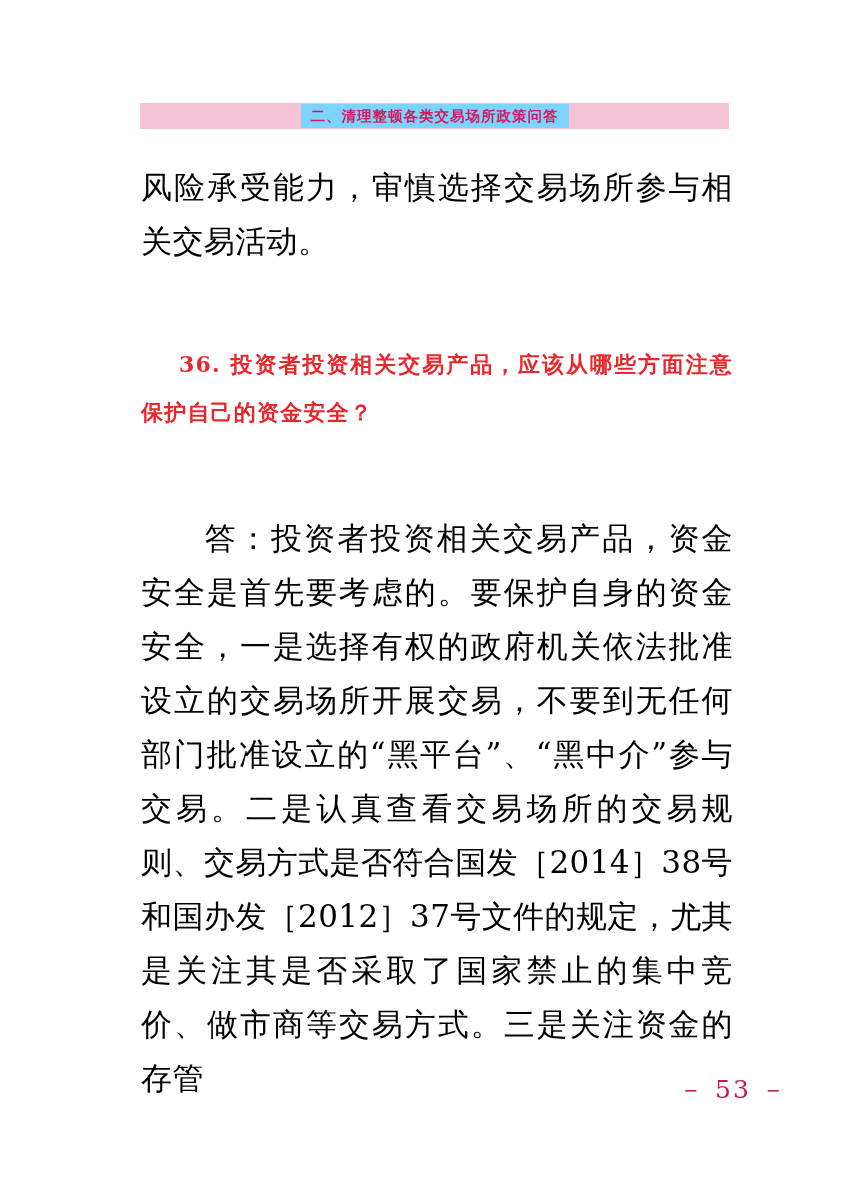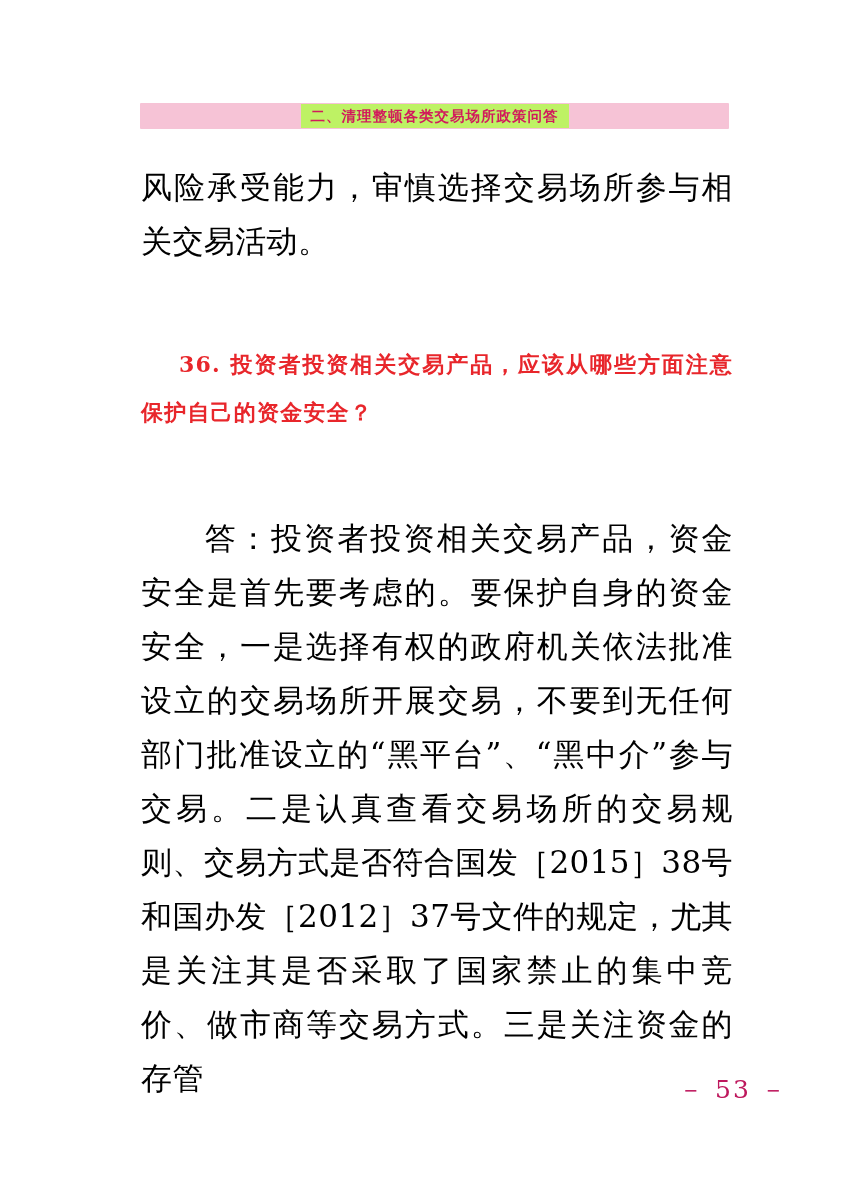--- a/index.html
+++ b/index.html
@@ -35,21 +35,21 @@
     position: absolute;
     top: 103px;
     left: 140px;
     width: 589px;
     height: 26px;
     display: flex;
     align-items: center;
     justify-content: center;
   }
   .header-title {
-    background: #bef264;
+    background: #7dd3fc;
     color: #d21a5c;
     font-family: "DejaVu Sans", "Liberation Sans", sans-serif;
     font-size: 14.5px;
     font-weight: bold;
     letter-spacing: 1px;
     line-height: 20px;
     padding: 2px 10px;
     white-space: nowrap;
   }
 
@@ -131,19 +131,19 @@
   </div>
 
   <div class="content">
 
     <p class="para para-intro">风险承受能力，审慎选择交易场所参与相关交易活动。</p>
 
     <div class="question">
       <span class="qindent"></span><span class="qnum">36.</span> <span>投资者投资相关交易产品，应该从哪些方面注意保护自己的资金安全？</span>
     </div>
 
-    <p class="para answer"><span class="indent"></span><span>答：投资者投资相关交易产品，资金安全是首先要考虑的。要保护自身的资金安全，一是选择有权的政府机关依法批准设立的交易场所开展交易，不要到无任何部门批准设立的“黑平台”、“黑中介”参与交易。二是认真查看交易场所的交易规则、交易方式是否符合国发［2015］38号和国办发［2012］37号文件的规定，尤其是关注其是否采取了国家禁止的集中竞价、做市商等交易方式。三是关注资金的存管</span></p>
+    <p class="para answer"><span class="indent"></span><span>答：投资者投资相关交易产品，资金安全是首先要考虑的。要保护自身的资金安全，一是选择有权的政府机关依法批准设立的交易场所开展交易，不要到无任何部门批准设立的“黑平台”、“黑中介”参与交易。二是认真查看交易场所的交易规则、交易方式是否符合国发［2014］38号和国办发［2012］37号文件的规定，尤其是关注其是否采取了国家禁止的集中竞价、做市商等交易方式。三是关注资金的存管</span></p>
 
   </div>
 
   <div class="folio">－ 53 －</div>
 
 </div>
 
 </body></html>

